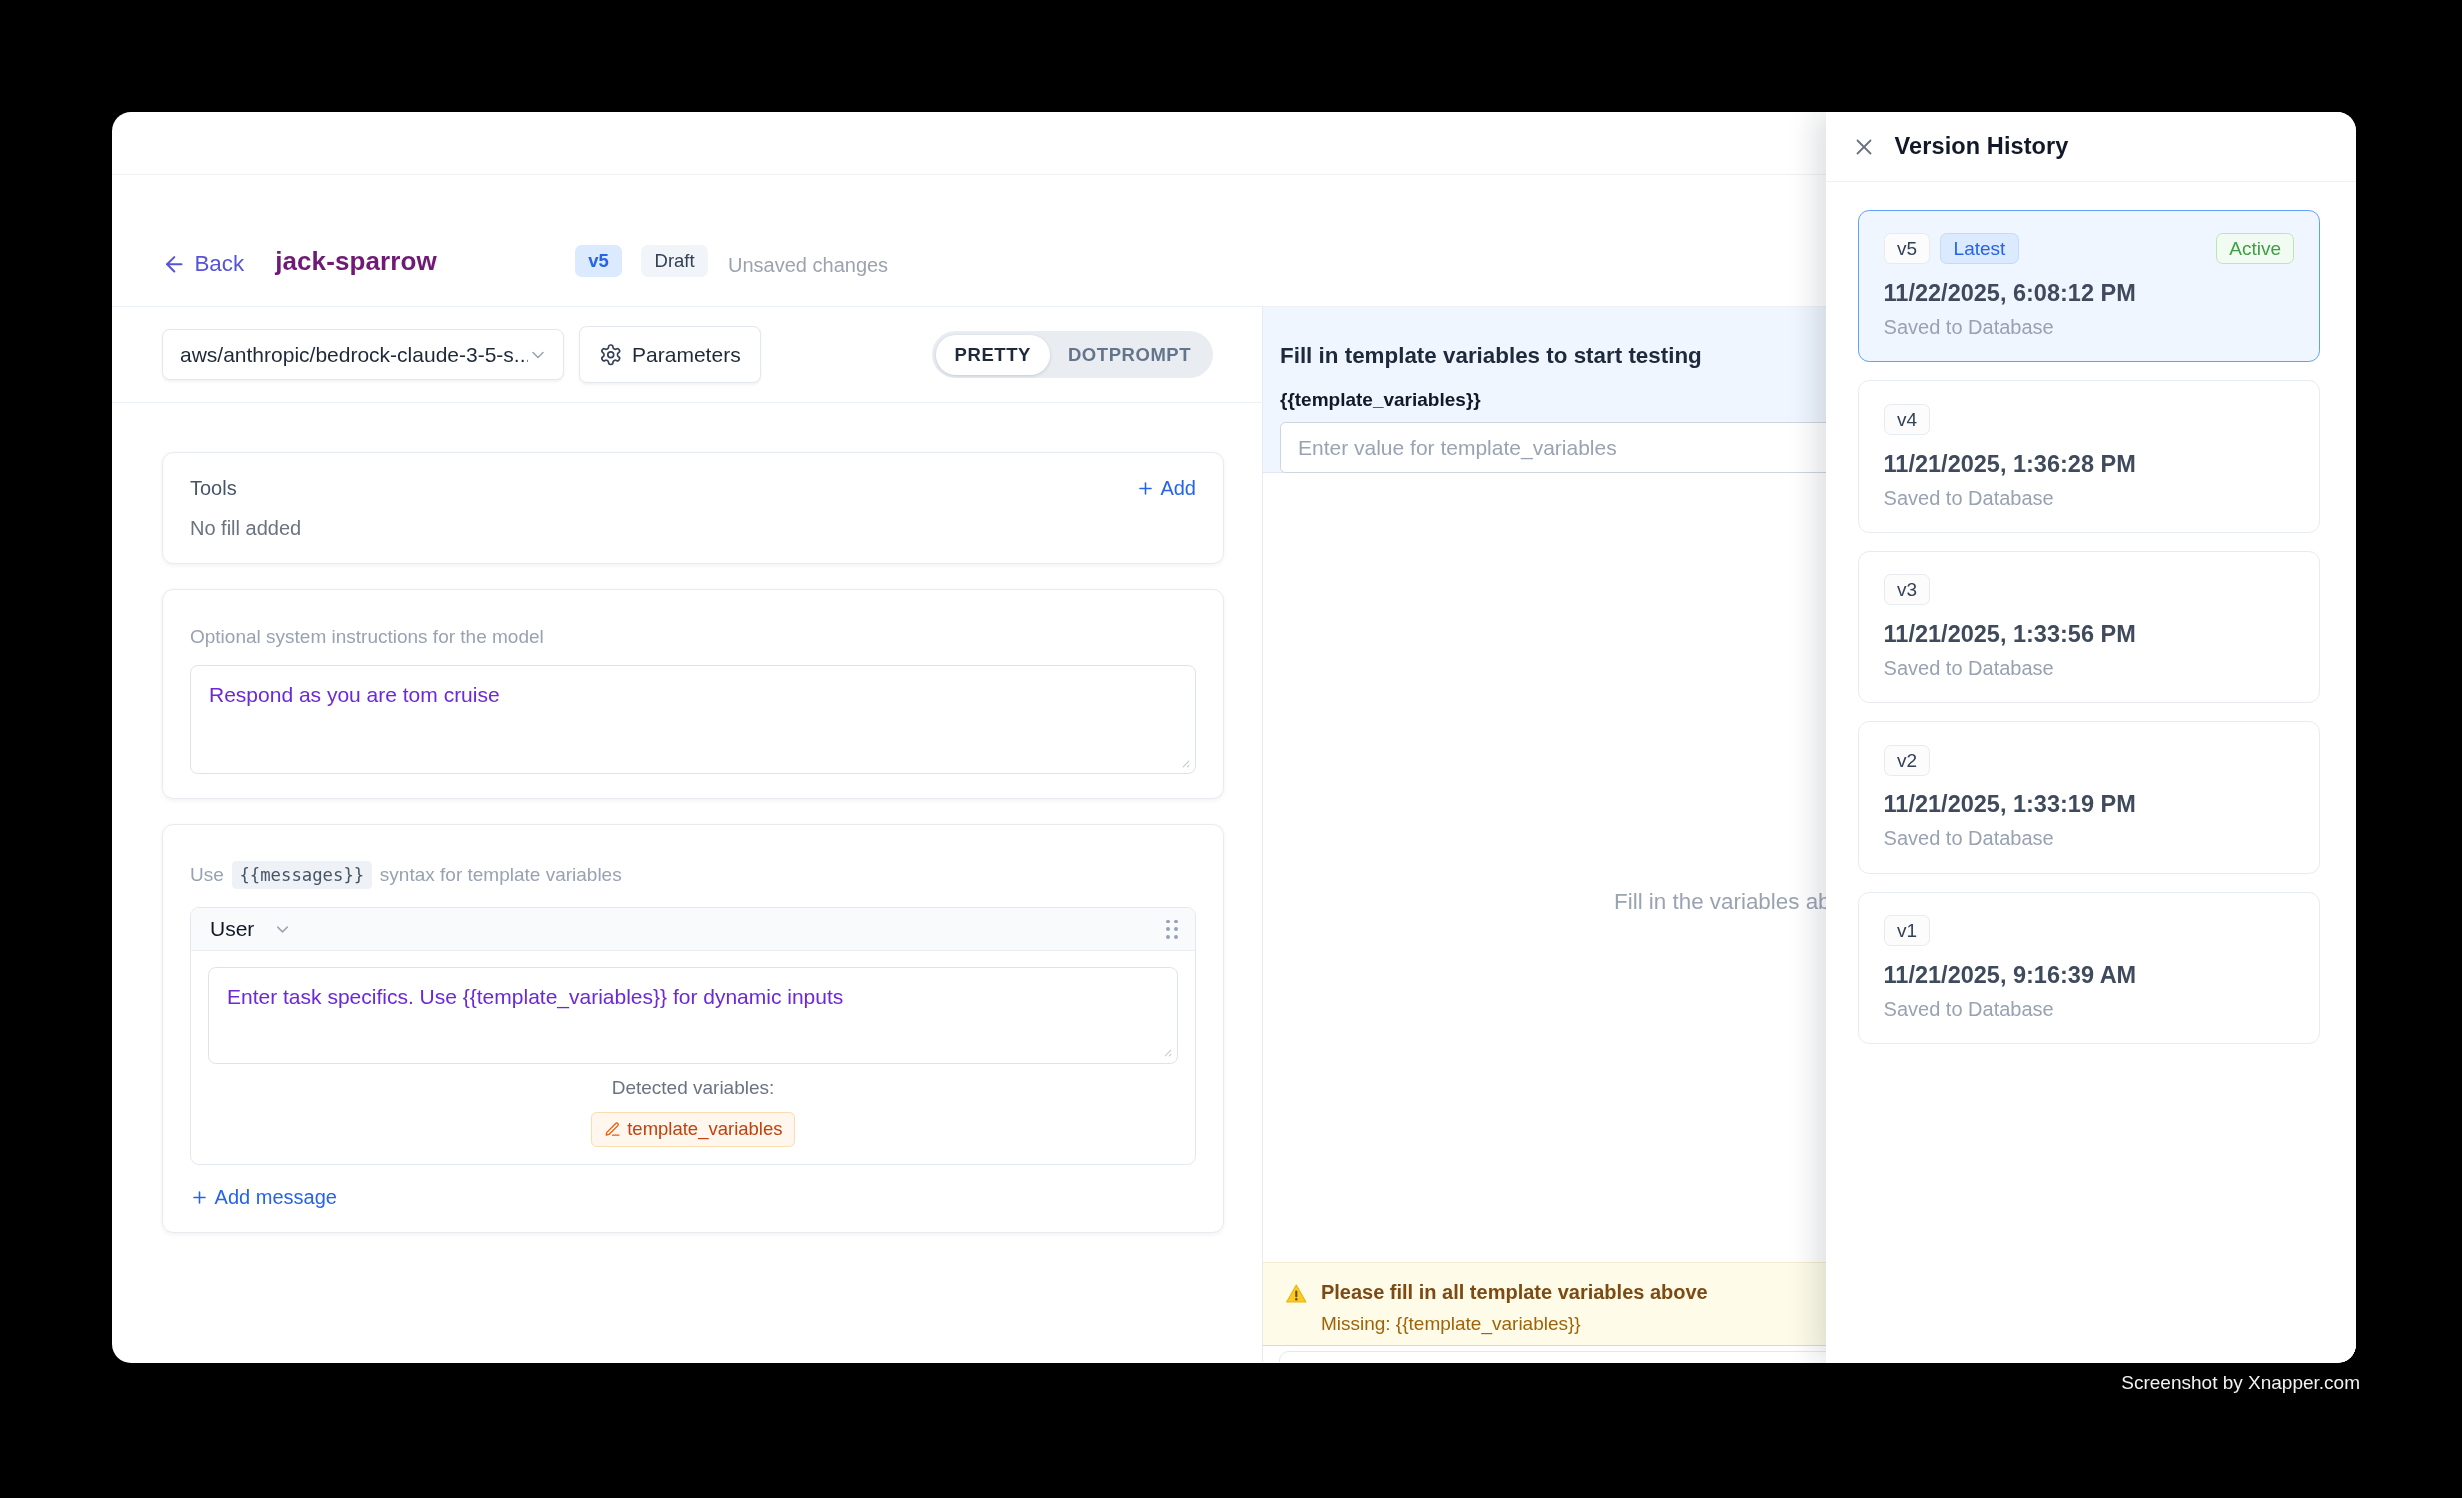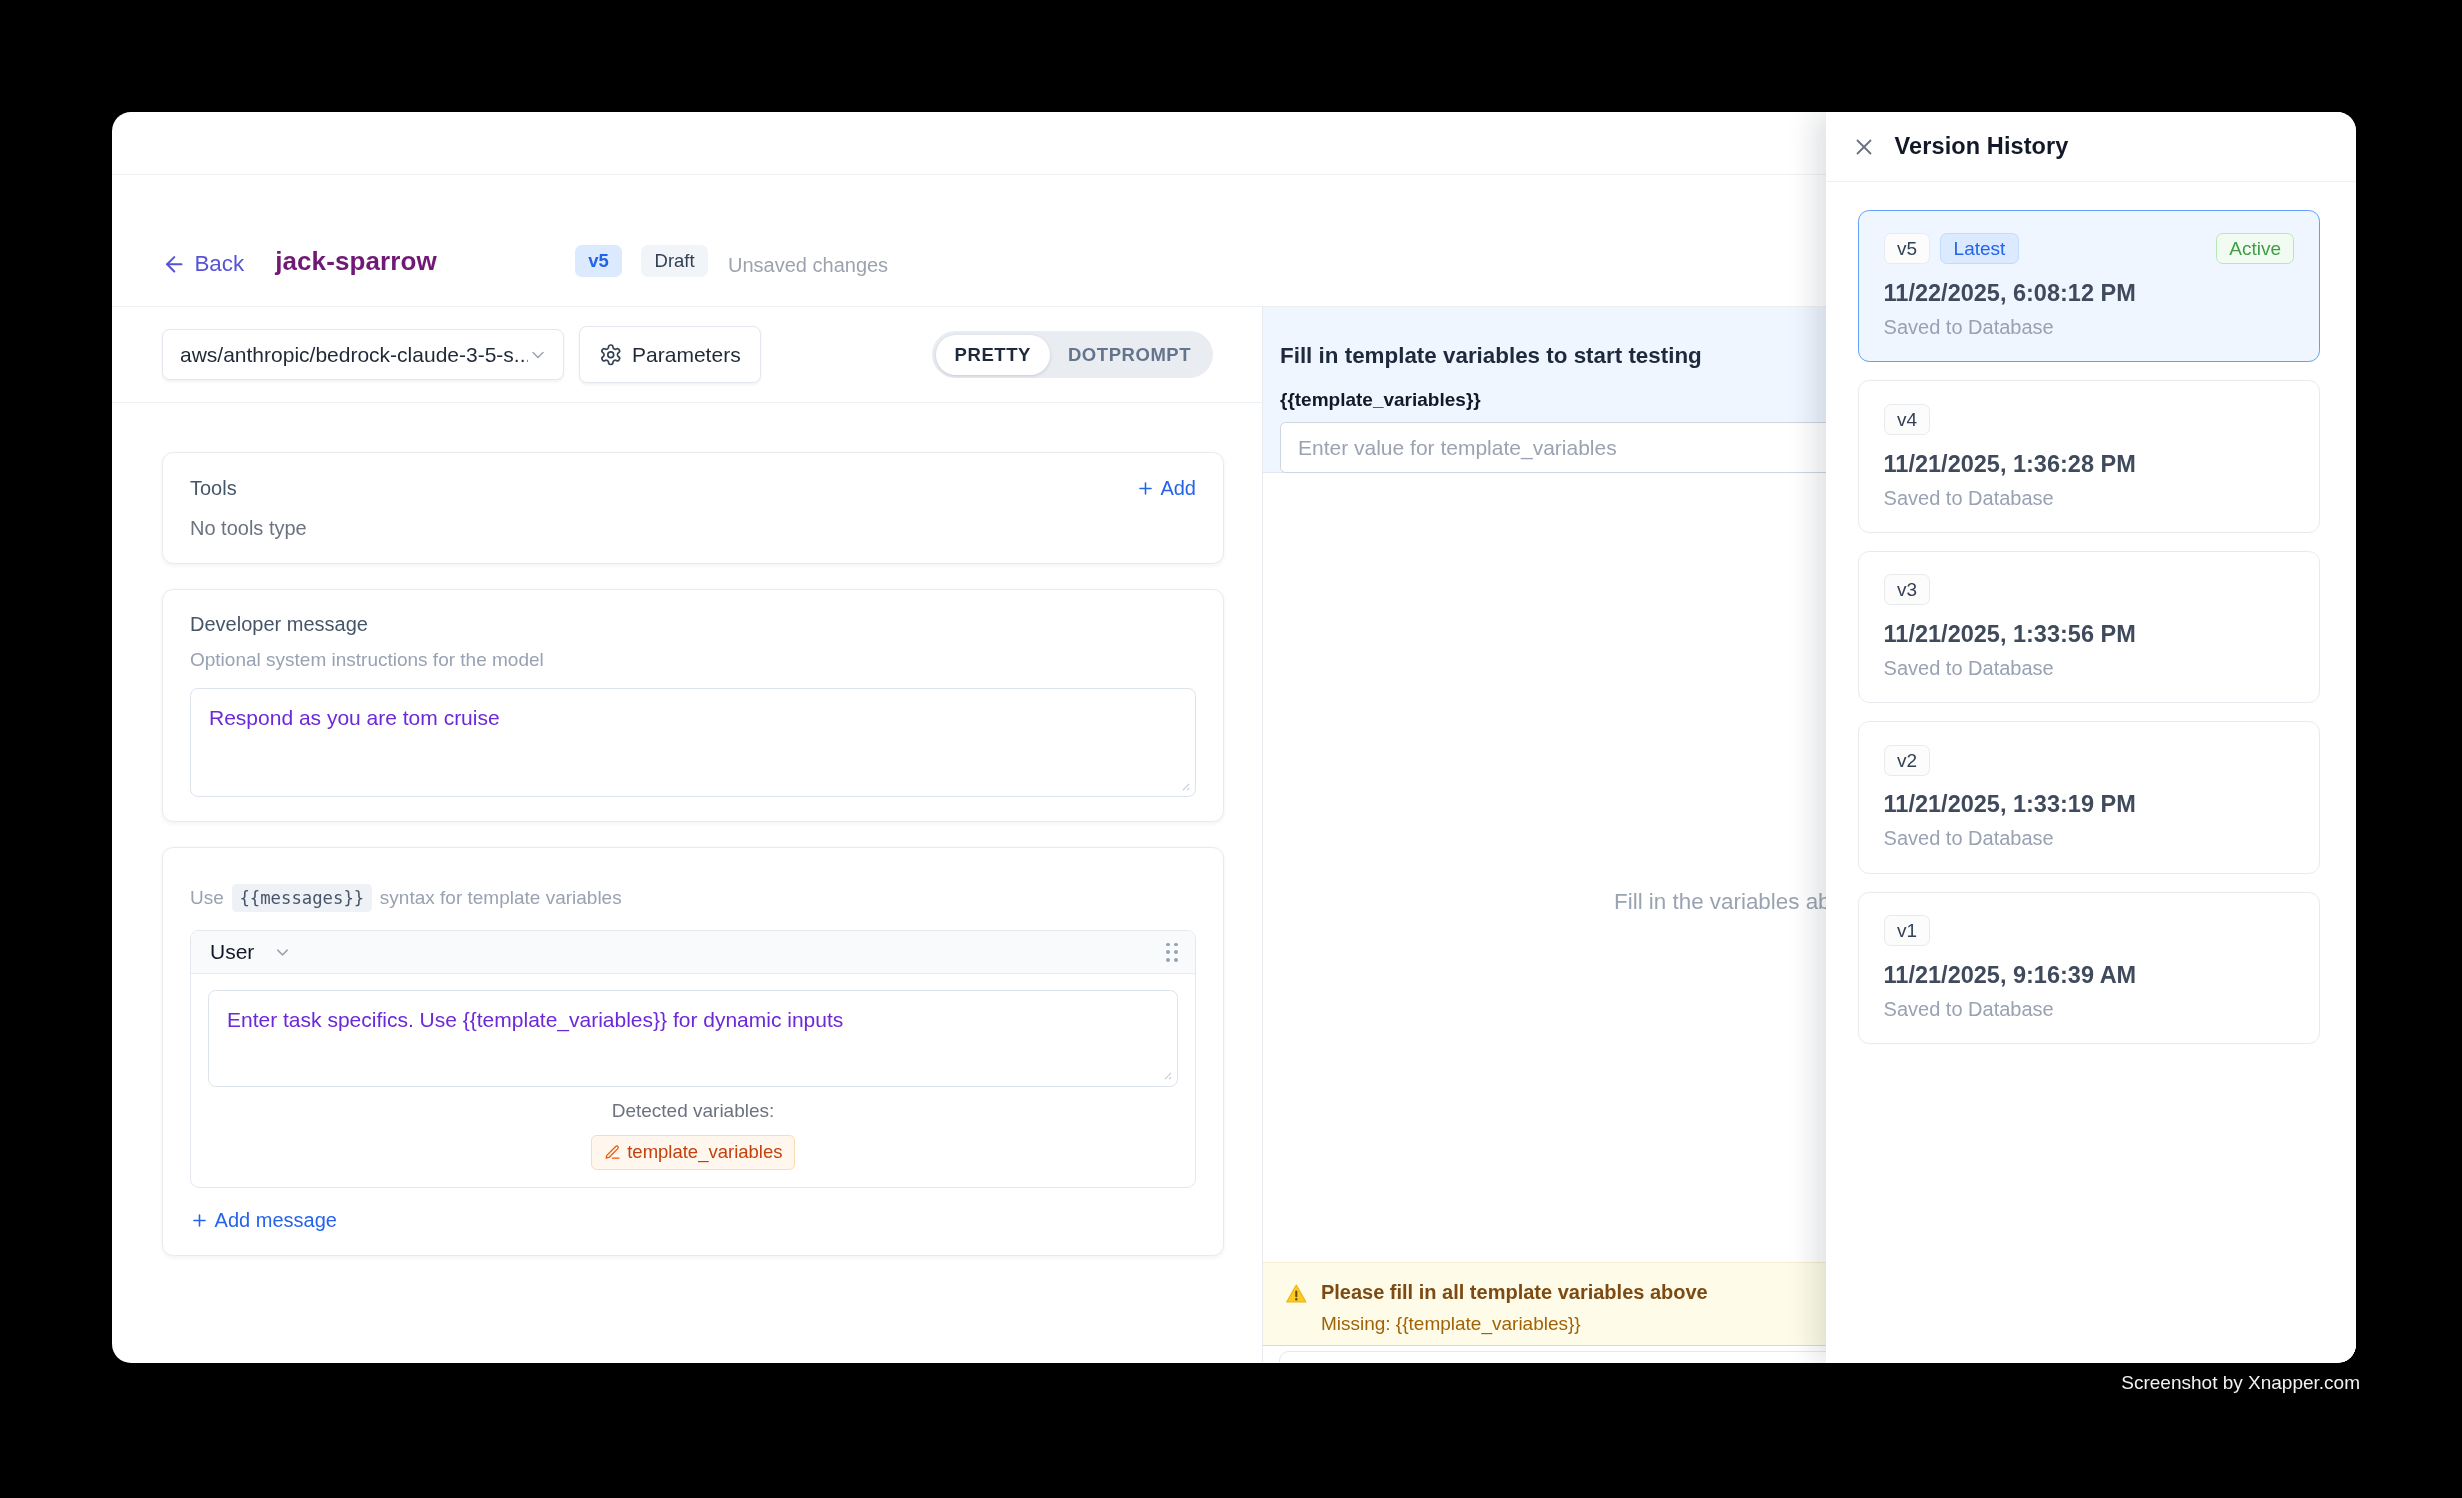--- a/index.html
+++ b/index.html
@@ -184,25 +184,24 @@
           <div class="card">
             <div class="card-head">
               <span class="card-label">Tools</span>
               <span class="link-btn">
                 <svg viewBox="0 0 24 24" fill="none" stroke="currentColor" stroke-width="2" stroke-linecap="round">
                     <path d="M12 5v14M5 12h14"></path>
                   </svg>
                 <span>Add</span>
               </span>
             </div>
-            <div class="empty-text">No tools type</div>
+            <div class="empty-text">No fill added</div>
           </div>
 
           <div class="card">
-            <div class="card-label">Developer message</div>
             <div class="card-sub">Optional system instructions for the model</div>
             <div class="textarea" style="margin-top:17px; height:109px;">
               <span>Respond as you are tom cruise</span>
               <svg class="grip" viewBox="0 0 24 24" fill="none" stroke="currentColor" stroke-width="1.6" stroke-linecap="round">
                   <path d="M21 13l-8 8"></path>
                   <path d="M21 19l-2 2"></path>
                 </svg>
             </div>
           </div>
 

